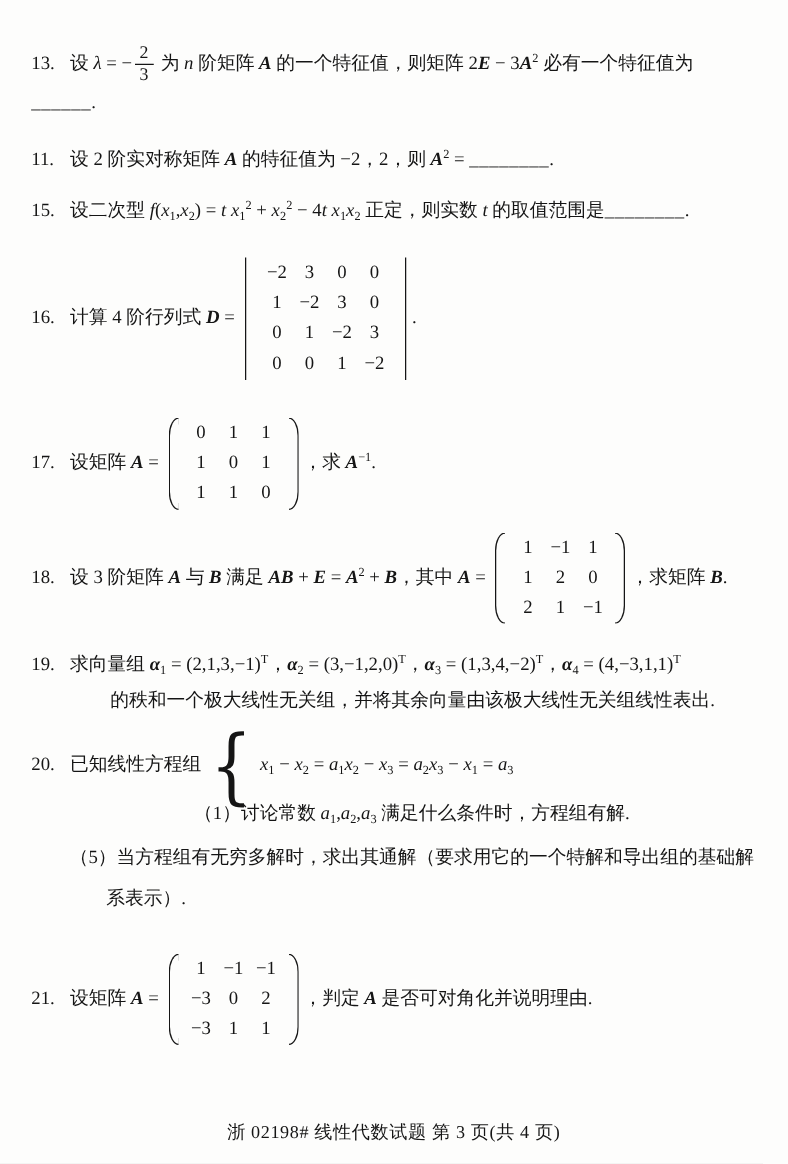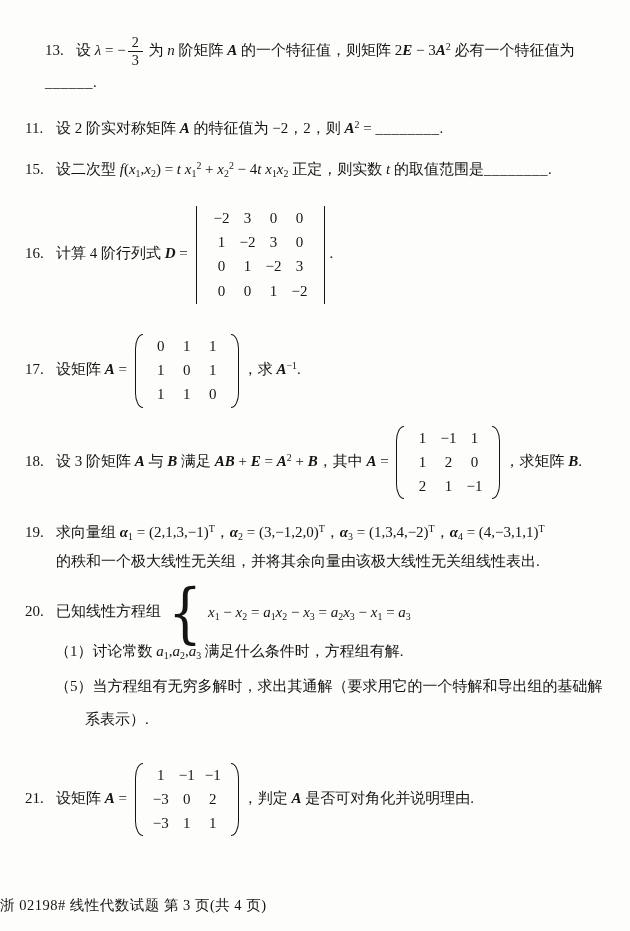--- a/index.html
+++ b/index.html
@@ -9,32 +9,32 @@
     margin:0 auto;
     background:#fdfdfc;
     color:#151515;
     font-family:"Liberation Serif","DejaVu Serif",serif;
     font-size:15px;
     overflow:hidden;
     box-sizing:border-box;
     padding:30px 26px 0 25px;
   }
   .q{margin:0;}
-  .q13{margin-top:4px;margin-left:20px;}
+  .q13{margin-top:4px;}
   .q14{margin-top:20px;}
   .q15{margin-top:14px;}
   .section-header{margin-top:38px;font-weight:bold;font-size:15.5px;}
   .q16{margin-top:22px;}
   .q17{margin-top:26px;}
   .q18{margin-top:14px;}
   .q19{margin-top:18px;}
   .q20{margin-top:22px;}
   .q21{margin-top:28px;}
   .line{line-height:1.75;}
-  .line.sub{margin-left:30px;margin-top:9px;}
+  .line.sub{margin-left:30px;margin-top:9px;text-align:center;}
   .line.sub2{margin-left:60px;margin-top:7px;}
   .qno{display:inline-block;width:31px;}
   .mi{font-style:italic;}
   .mbi{font-style:italic;font-weight:bold;}
   sub{font-size:0.66em;vertical-align:-0.32em;line-height:0;}
   sup{font-size:0.66em;vertical-align:0.55em;line-height:0;}
   .blank{letter-spacing:0.5px;}
   
   .frac{display:inline-block;vertical-align:middle;text-align:center;line-height:1.2;font-size:0.95em;margin:0 2px;}
   .frac .num{display:block;border-bottom:1.3px solid #151515;padding:0 4px 0;}
@@ -48,21 +48,21 @@
   .br.pr{border:1.5px solid #151515;border-left:none;border-radius:0 12px 12px 0 / 0 22px 22px 0;margin-left:1px;}
   .br.dl{border-left:1.5px solid #151515;width:1px;margin-right:7px;}
   .br.dr{border-left:1.5px solid #151515;width:1px;margin-left:7px;}
   
   .system{display:inline-flex;align-items:center;vertical-align:middle;margin-left:3px;}
   .sysbrace{font-size:66px;font-weight:400;line-height:0.5;display:inline-block;transform:scaleX(0.8);margin-right:2px;font-family:"DejaVu Serif",serif;}
   .syslines{display:inline-flex;flex-direction:row;row-gap:3px;}
   .sysline{line-height:1.45;white-space:nowrap;}
   .footer{
     position:absolute;bottom:16px;left:0;width:100%;
-    font-size:14.5px;letter-spacing:0.5px;
+    text-align:center;font-size:14.5px;letter-spacing:0.5px;
   }
 </style>
 </head>
 <body>
 
 <div class="page">
 
   <div class="q q13">
     <div class="line">
       <span class="qno">13.</span><span class="qtext"><span>设 </span><span class="mi">λ</span><span> = −</span><span class="frac"><span class="num">2</span><span class="den">3</span></span><span> 为 </span><span class="mi">n</span><span> 阶矩阵 </span><span class="mbi">A</span><span> 的一个特征值，则矩阵 2</span><span class="mbi">E</span><span> − 3</span><span class="mbi">A</span><sup>2</sup><span> 必有一个特征值为</span><span class="blank">______</span><span>.</span></span>

